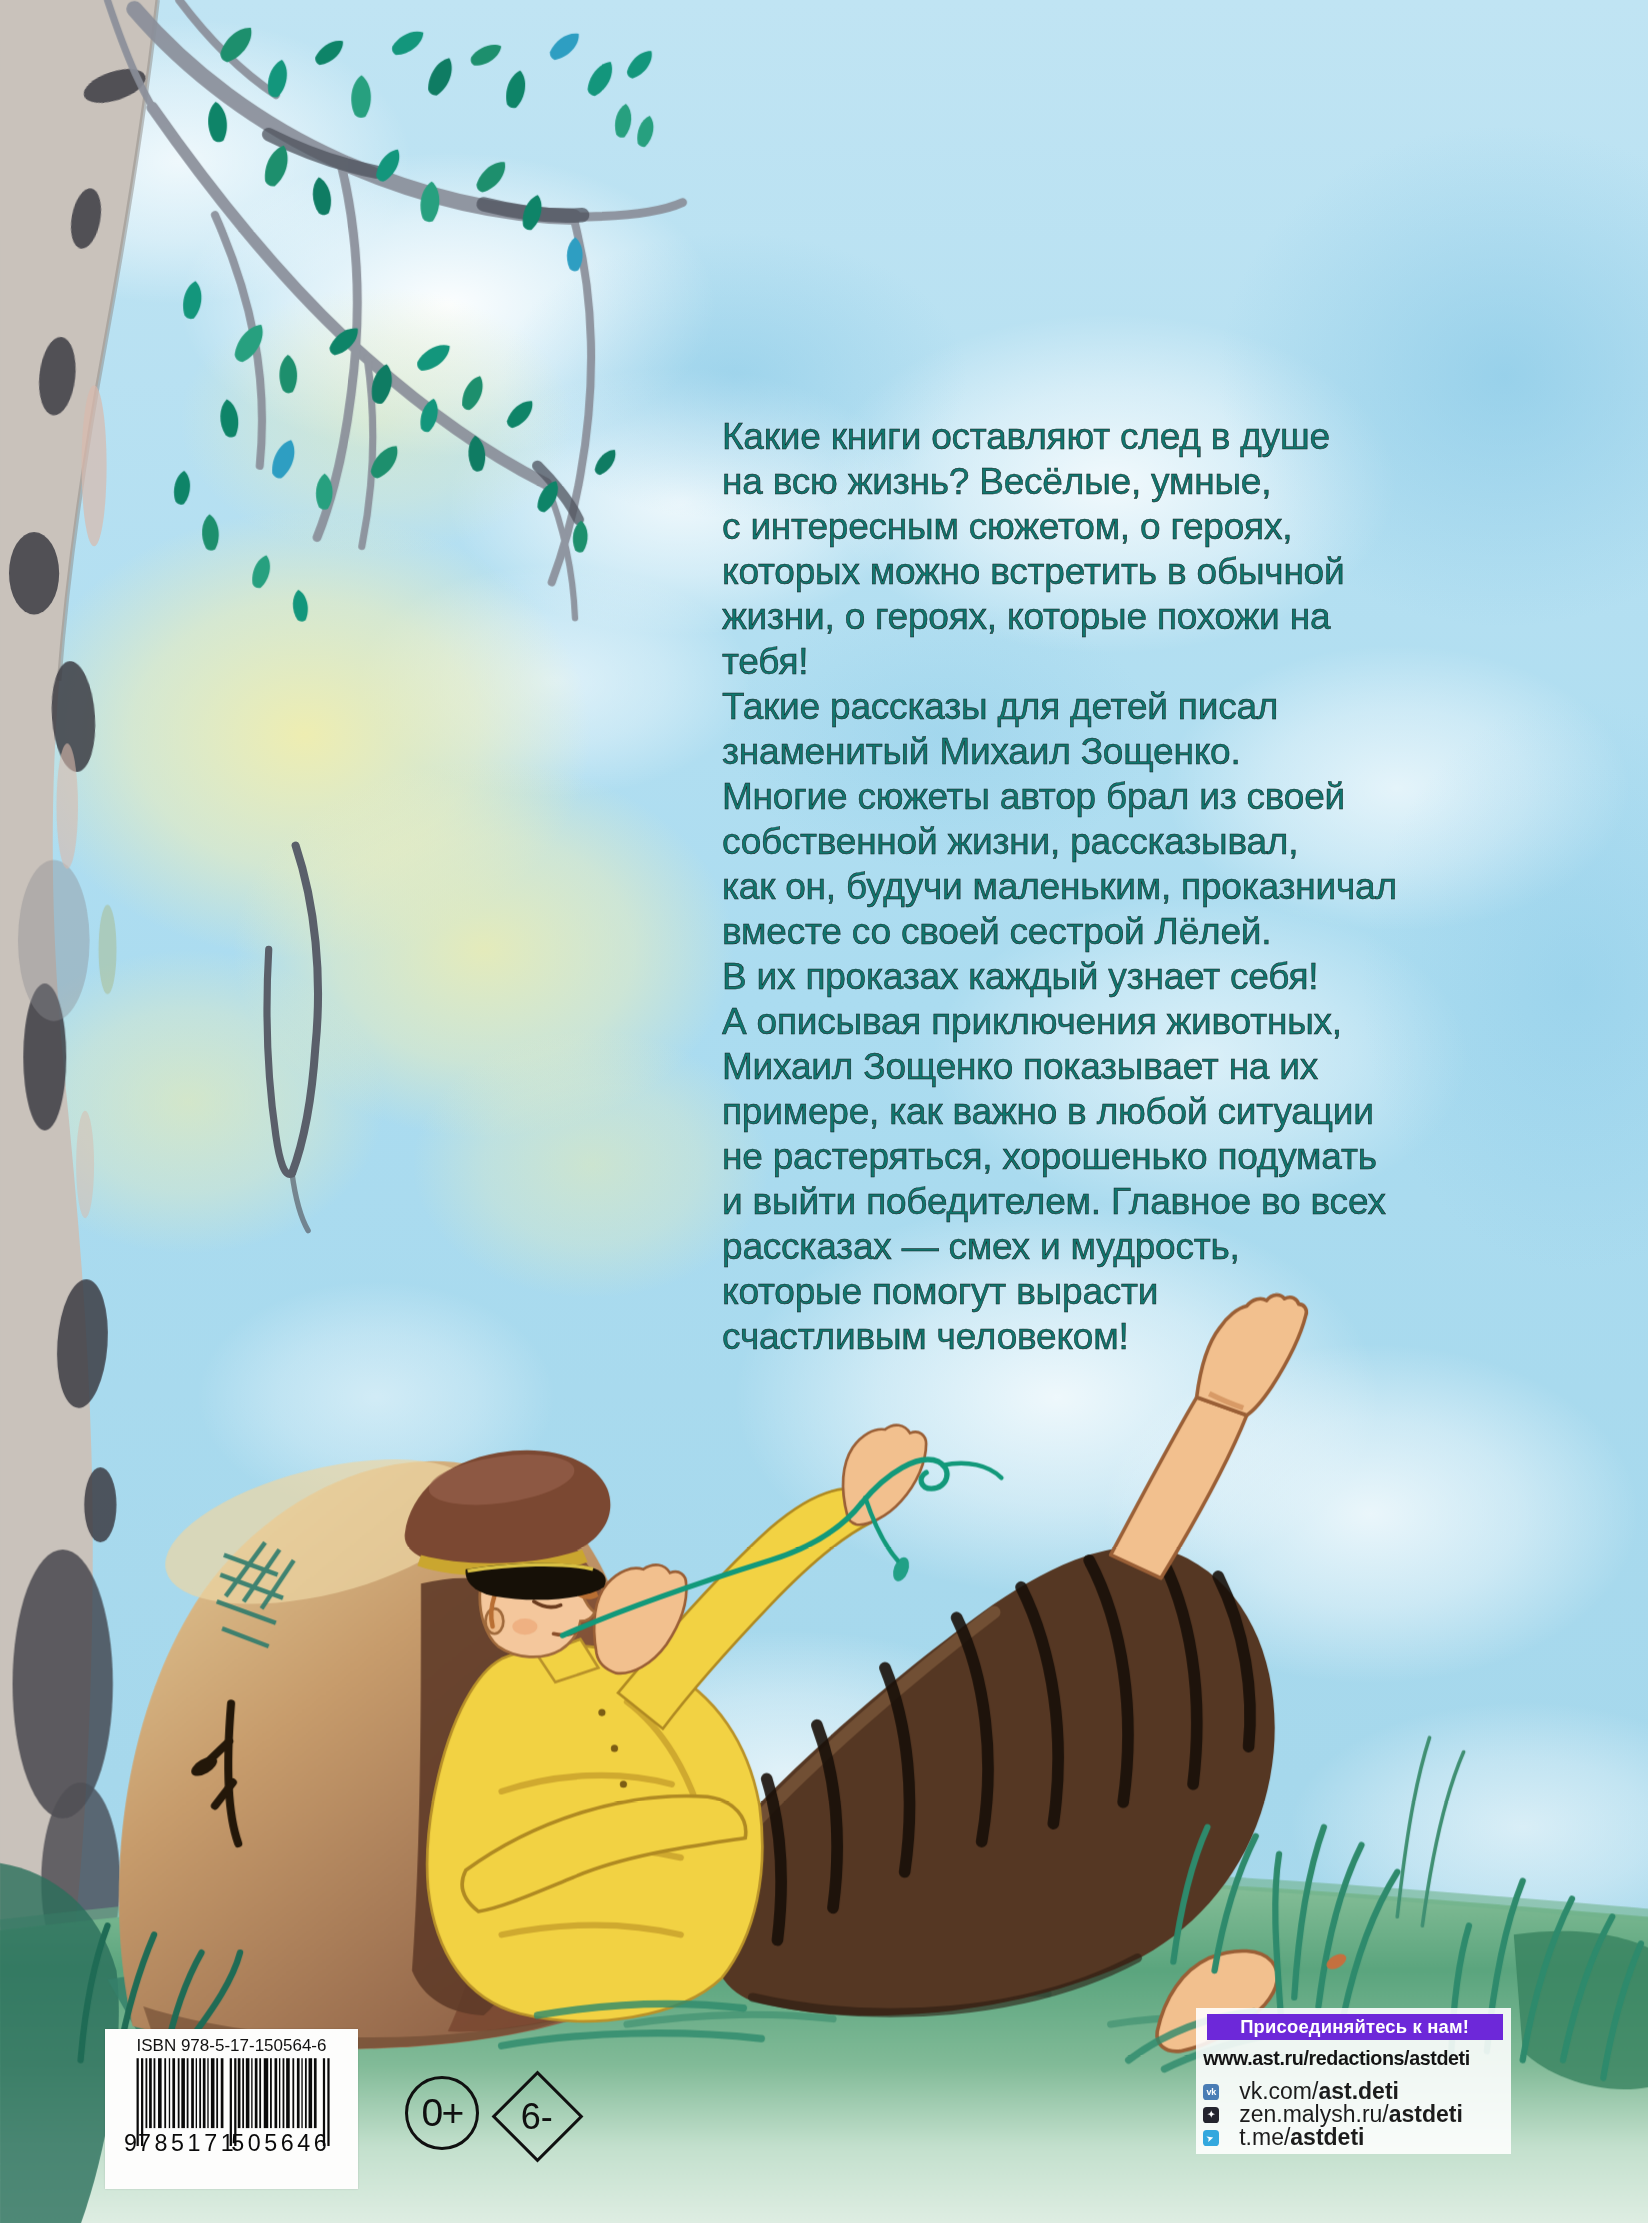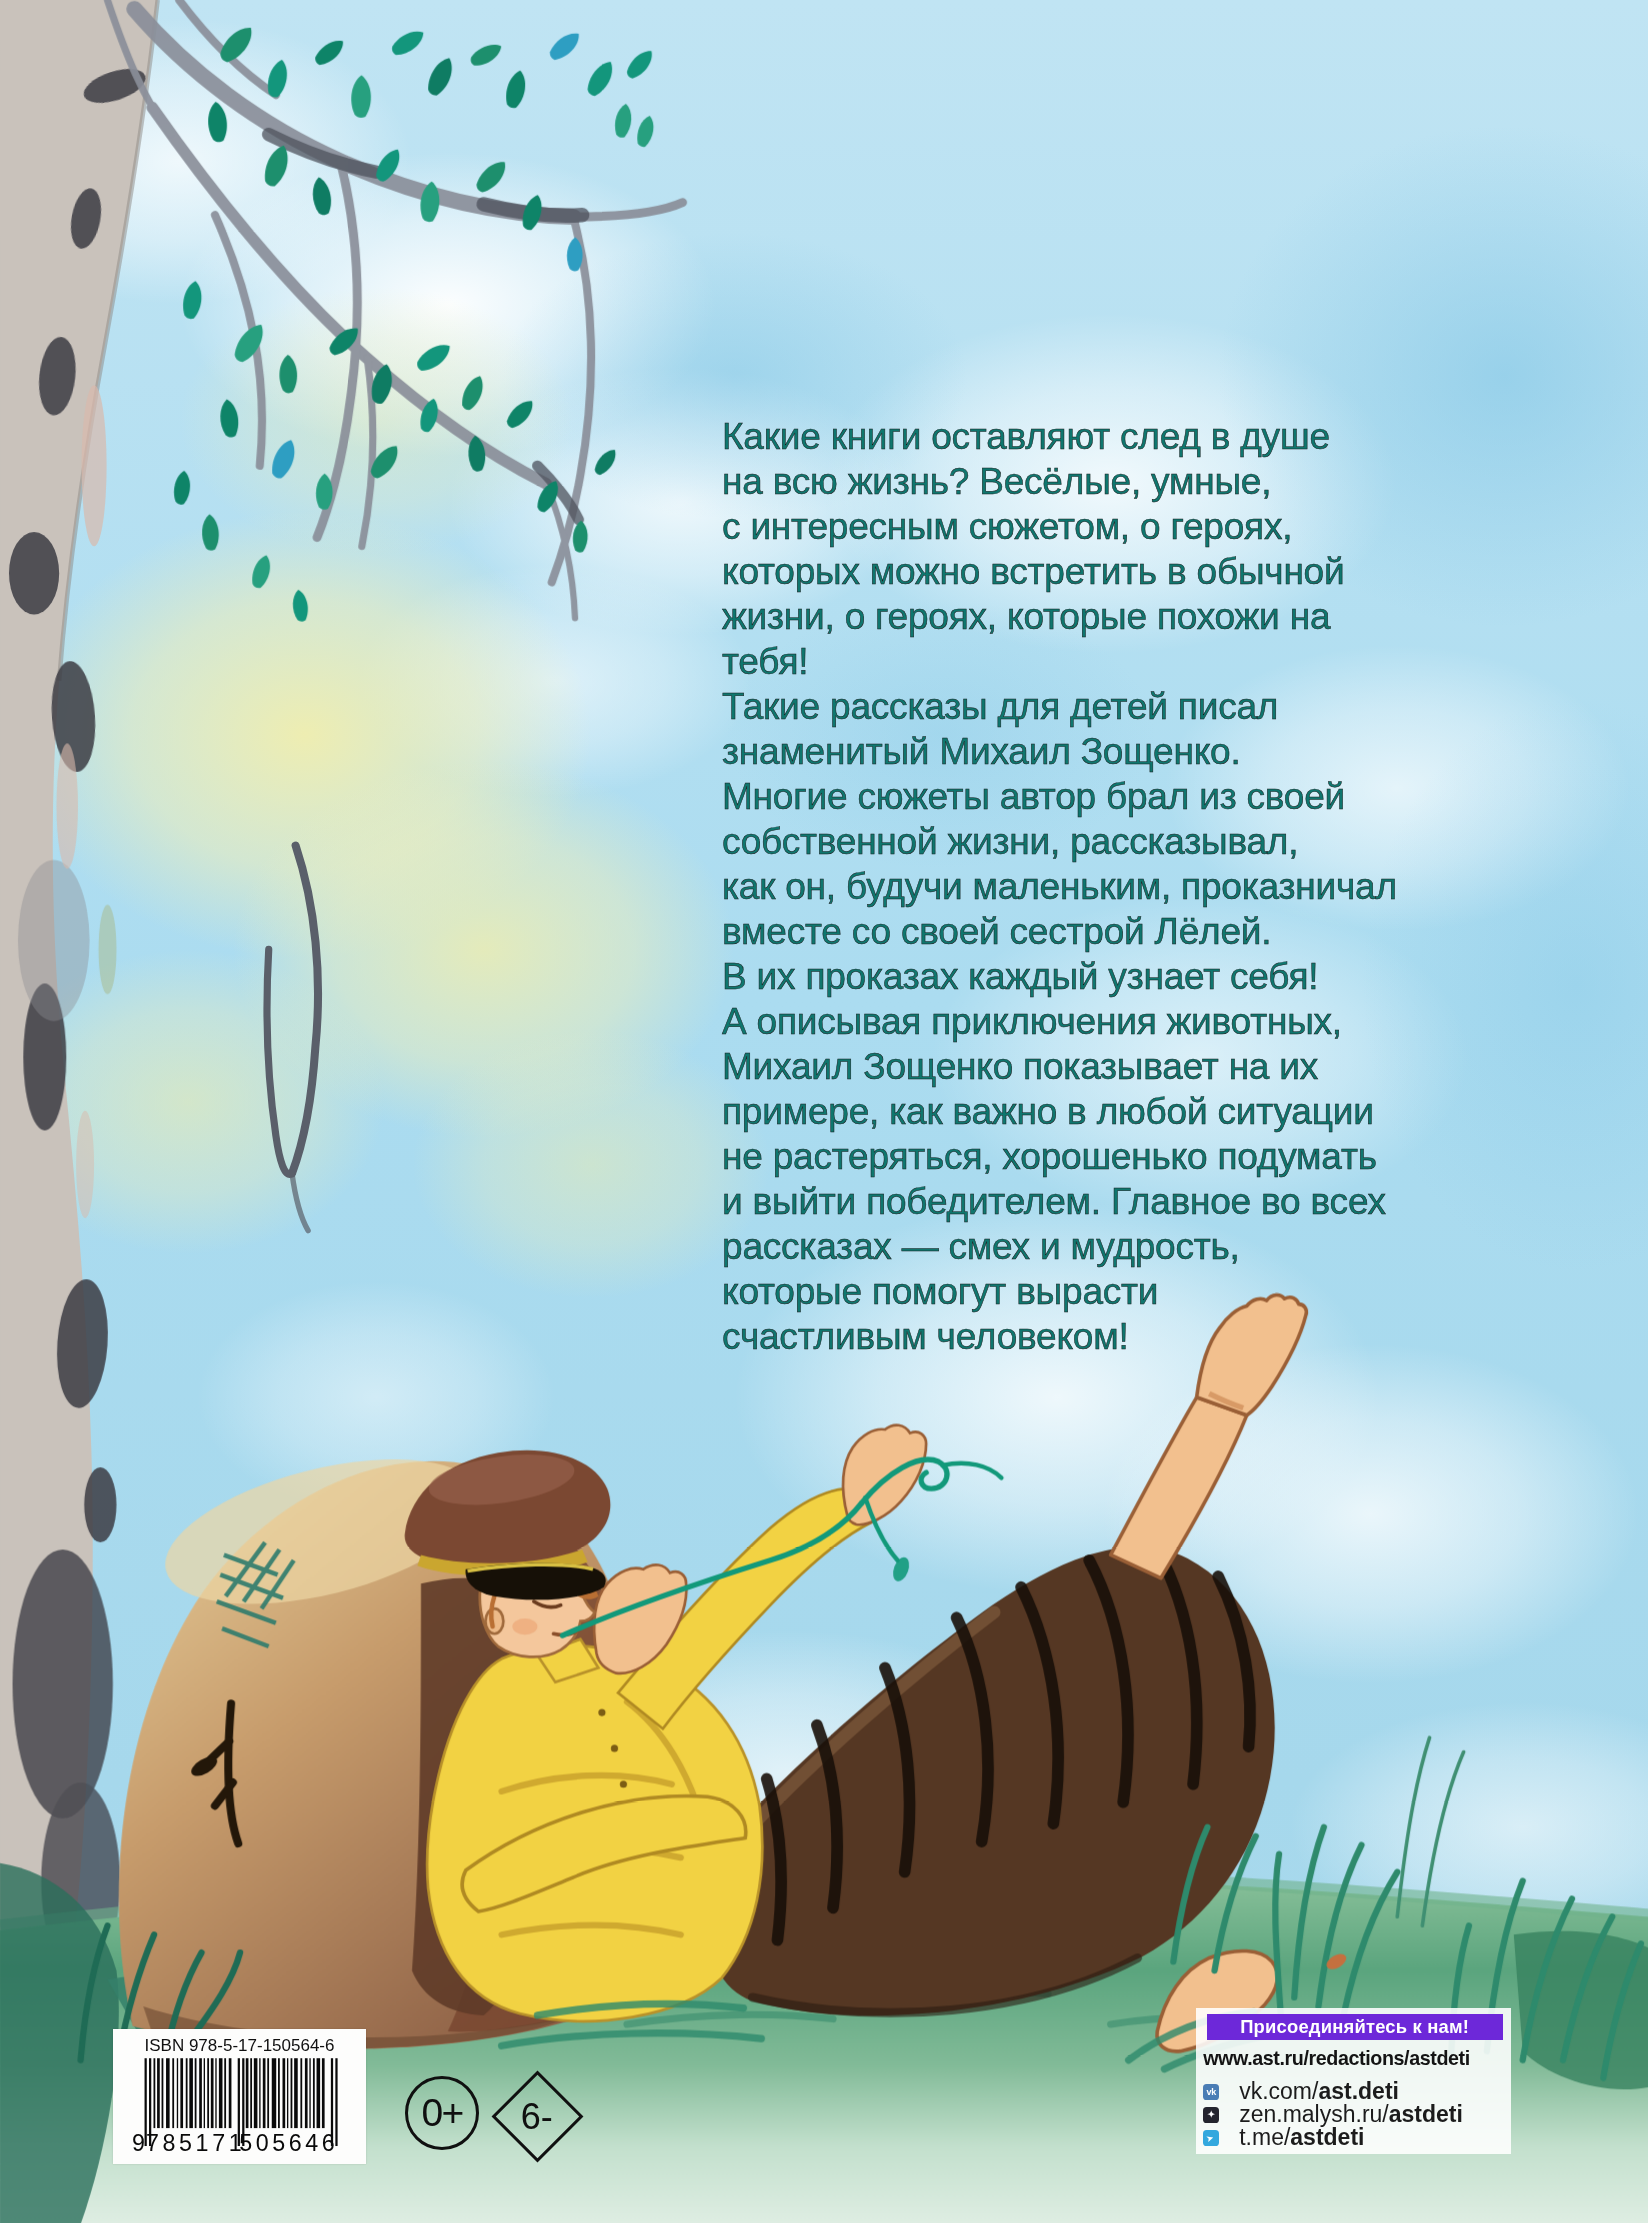--- a/index.html
+++ b/index.html
@@ -6,21 +6,21 @@
   #cover{position:relative;width:1649px;height:2224px;overflow:hidden;
          font-family:"Liberation Sans",sans-serif;}
   .art{position:absolute;left:0;top:0;width:1649px;height:2224px;display:block;}
 
   
   .body-text{position:absolute;left:722px;top:414px;width:645px;
     font-size:37px;line-height:45px;letter-spacing:-0.2px;color:#0f766e;
     -webkit-text-stroke:0.5px #1a1a1a;white-space:pre;}
 
   
-  .isbn-box{position:absolute;left:113px;top:2029px;width:253px;height:135px;
+  .isbn-box{position:absolute;left:105px;top:2029px;width:253px;height:160px;
     background:#fdfdfc;box-shadow:0 0 1.8px rgba(0,0,0,.15);}
   .isbn-label{position:absolute;left:0;top:7.2px;width:100%;text-align:center;
     font-size:17px;color:#111;}
   .isbn-svg{position:absolute;left:19px;top:29px;}
 
   
   .badge-circle{position:absolute;left:405px;top:2076px;width:68px;height:68px;
     border:3.1px solid #101010;border-radius:50%;display:flex;align-items:center;
     justify-content:center;font-size:39px;color:#101010;letter-spacing:-1.8px;}
   .badge-diamond{position:absolute;left:505px;top:2084px;width:59px;height:59px;

